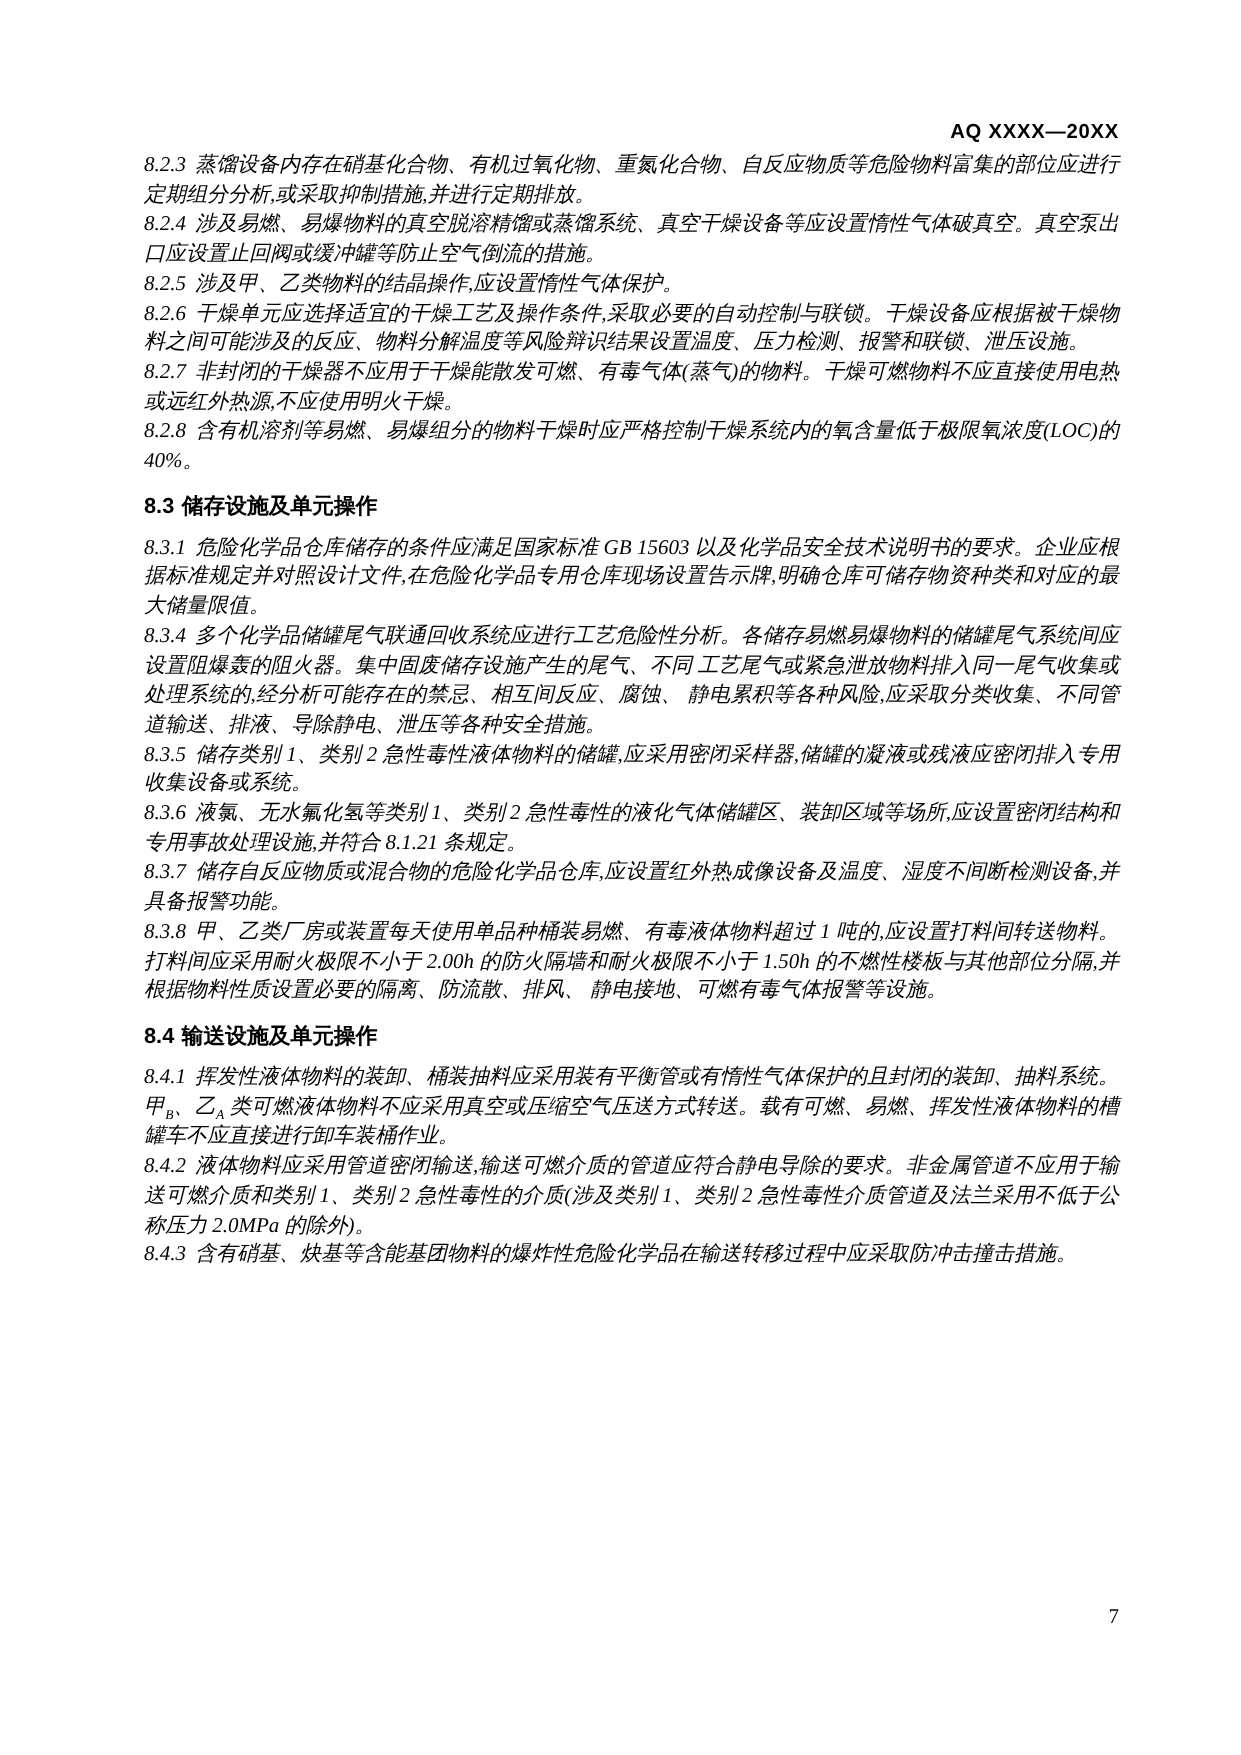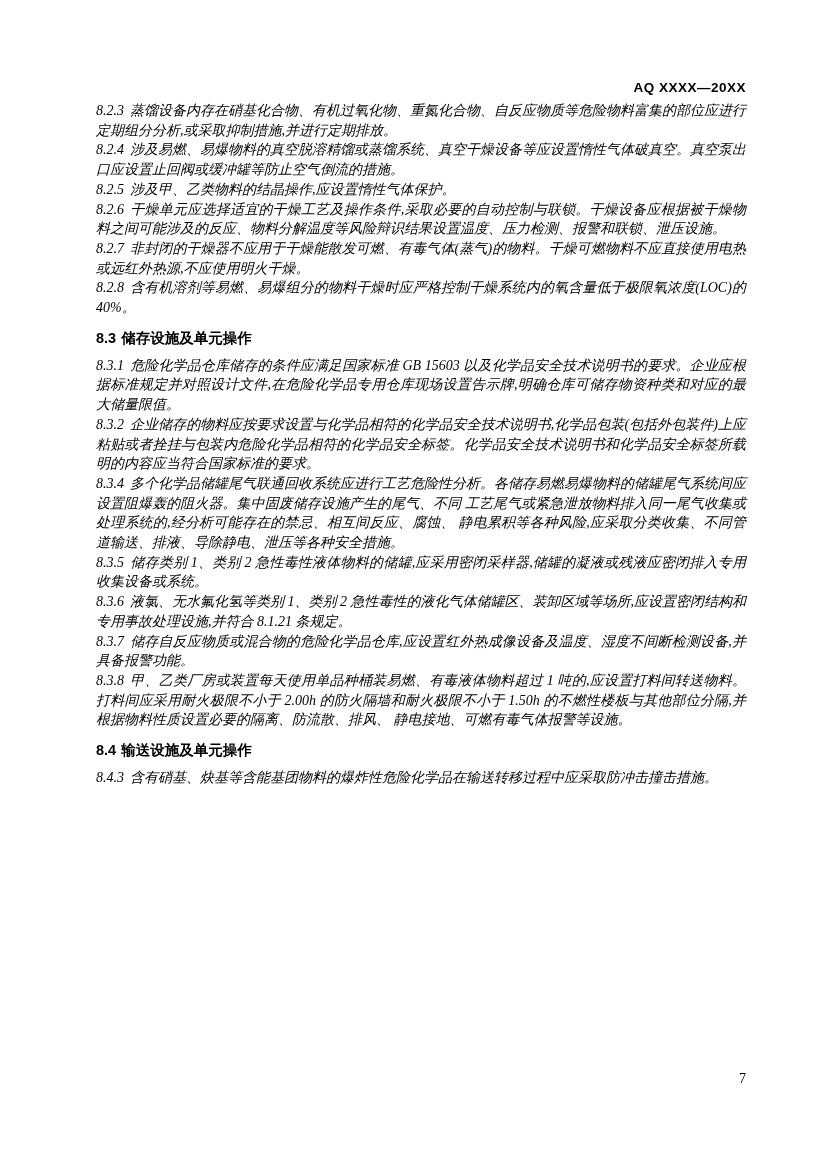--- a/index.html
+++ b/index.html
@@ -50,26 +50,27 @@
     <p class="clause"><span class="cnum">8.2.3</span><span class="ctext">蒸馏设备内存在硝基化合物、有机过氧化物、重氮化合物、自反应物质等危险物料富集的部位应进行定期组分分析,或采取抑制措施,并进行定期排放。</span></p>
     <p class="clause"><span class="cnum">8.2.4</span><span class="ctext">涉及易燃、易爆物料的真空脱溶精馏或蒸馏系统、真空干燥设备等应设置惰性气体破真空。真空泵出口应设置止回阀或缓冲罐等防止空气倒流的措施。</span></p>
     <p class="clause"><span class="cnum">8.2.5</span><span class="ctext">涉及甲、乙类物料的结晶操作,应设置惰性气体保护。</span></p>
     <p class="clause"><span class="cnum">8.2.6</span><span class="ctext">干燥单元应选择适宜的干燥工艺及操作条件,采取必要的自动控制与联锁。干燥设备应根据被干燥物料之间可能涉及的反应、物料分解温度等风险辩识结果设置温度、压力检测、报警和联锁、泄压设施。</span></p>
     <p class="clause"><span class="cnum">8.2.7</span><span class="ctext">非封闭的干燥器不应用于干燥能散发可燃、有毒气体(蒸气)的物料。干燥可燃物料不应直接使用电热或远红外热源,不应使用明火干燥。</span></p>
     <p class="clause"><span class="cnum">8.2.8</span><span class="ctext">含有机溶剂等易燃、易爆组分的物料干燥时应严格控制干燥系统内的氧含量低于极限氧浓度(LOC)的 40%。</span></p>
 
     <h3 class="sec-heading"><span class="cnum">8.3</span><span>储存设施及单元操作</span></h3>
 
     <p class="clause"><span class="cnum">8.3.1</span><span class="ctext">危险化学品仓库储存的条件应满足国家标准 GB 15603 以及化学品安全技术说明书的要求。企业应根据标准规定并对照设计文件,在危险化学品专用仓库现场设置告示牌,明确仓库可储存物资种类和对应的最大储量限值。</span></p>
-    <p class="clause"><span class="cnum">8.3.2</span><span class="ctext">企业储存的物料应按要求设置与化学品相符的化学品安全技术说明书,化学品包装(包括外包装件)上应粘贴或者拴挂与包装内危险化学品相符的化学品安全标签。化学品安全技术说明书和化学品安全标签所载明的内容应当符合国家标准的要求。</span></p>
     <p class="clause"><span class="cnum">8.3.4</span><span class="ctext">多个化学品储罐尾气联通回收系统应进行工艺危险性分析。各储存易燃易爆物料的储罐尾气系统间应设置阻爆轰的阻火器。集中固废储存设施产生的尾气、不同 工艺尾气或紧急泄放物料排入同一尾气收集或处理系统的,经分析可能存在的禁忌、相互间反应、腐蚀、 静电累积等各种风险,应采取分类收集、不同管道输送、排液、导除静电、泄压等各种安全措施。</span></p>
     <p class="clause"><span class="cnum">8.3.5</span><span class="ctext">储存类别 1、类别 2 急性毒性液体物料的储罐,应采用密闭采样器,储罐的凝液或残液应密闭排入专用收集设备或系统。</span></p>
     <p class="clause"><span class="cnum">8.3.6</span><span class="ctext">液氯、无水氟化氢等类别 1、类别 2 急性毒性的液化气体储罐区、装卸区域等场所,应设置密闭结构和专用事故处理设施,并符合 8.1.21 条规定。</span></p>
     <p class="clause"><span class="cnum">8.3.7</span><span class="ctext">储存自反应物质或混合物的危险化学品仓库,应设置红外热成像设备及温度、湿度不间断检测设备,并具备报警功能。</span></p>
     <p class="clause"><span class="cnum">8.3.8</span><span class="ctext">甲、乙类厂房或装置每天使用单品种桶装易燃、有毒液体物料超过 1 吨的,应设置打料间转送物料。打料间应采用耐火极限不小于 2.00h 的防火隔墙和耐火极限不小于 1.50h 的不燃性楼板与其他部位分隔,并根据物料性质设置必要的隔离、防流散、排风、 静电接地、可燃有毒气体报警等设施。</span></p>
 
     <h3 class="sec-heading"><span class="cnum">8.4</span><span>输送设施及单元操作</span></h3>
 
+    <p class="clause"><span class="cnum">8.4.1</span><span class="ctext"><span>挥发性液体物料的装卸、桶装抽料应采用装有平衡管或有惰性气体保护的且封闭的装卸、抽料系统。甲</span><sub>B</sub><span>、乙</span><sub>A</sub><span> 类可燃液体物料不应采用真空或压缩空气压送方式转送。载有可燃、易燃、挥发性液体物料的槽罐车不应直接进行卸车装桶作业。</span></span></p>
+    <p class="clause"><span class="cnum">8.4.2</span><span class="ctext">液体物料应采用管道密闭输送,输送可燃介质的管道应符合静电导除的要求。非金属管道不应用于输送可燃介质和类别 1、类别 2 急性毒性的介质(涉及类别 1、类别 2 急性毒性介质管道及法兰采用不低于公称压力 2.0MPa 的除外)。</span></p>
     <p class="clause"><span class="cnum">8.4.3</span><span class="ctext">含有硝基、炔基等含能基团物料的爆炸性危险化学品在输送转移过程中应采取防冲击撞击措施。</span></p>
   </div>
 
   <div class="pagenum">7</div>
 </div>
 
 </body></html>

